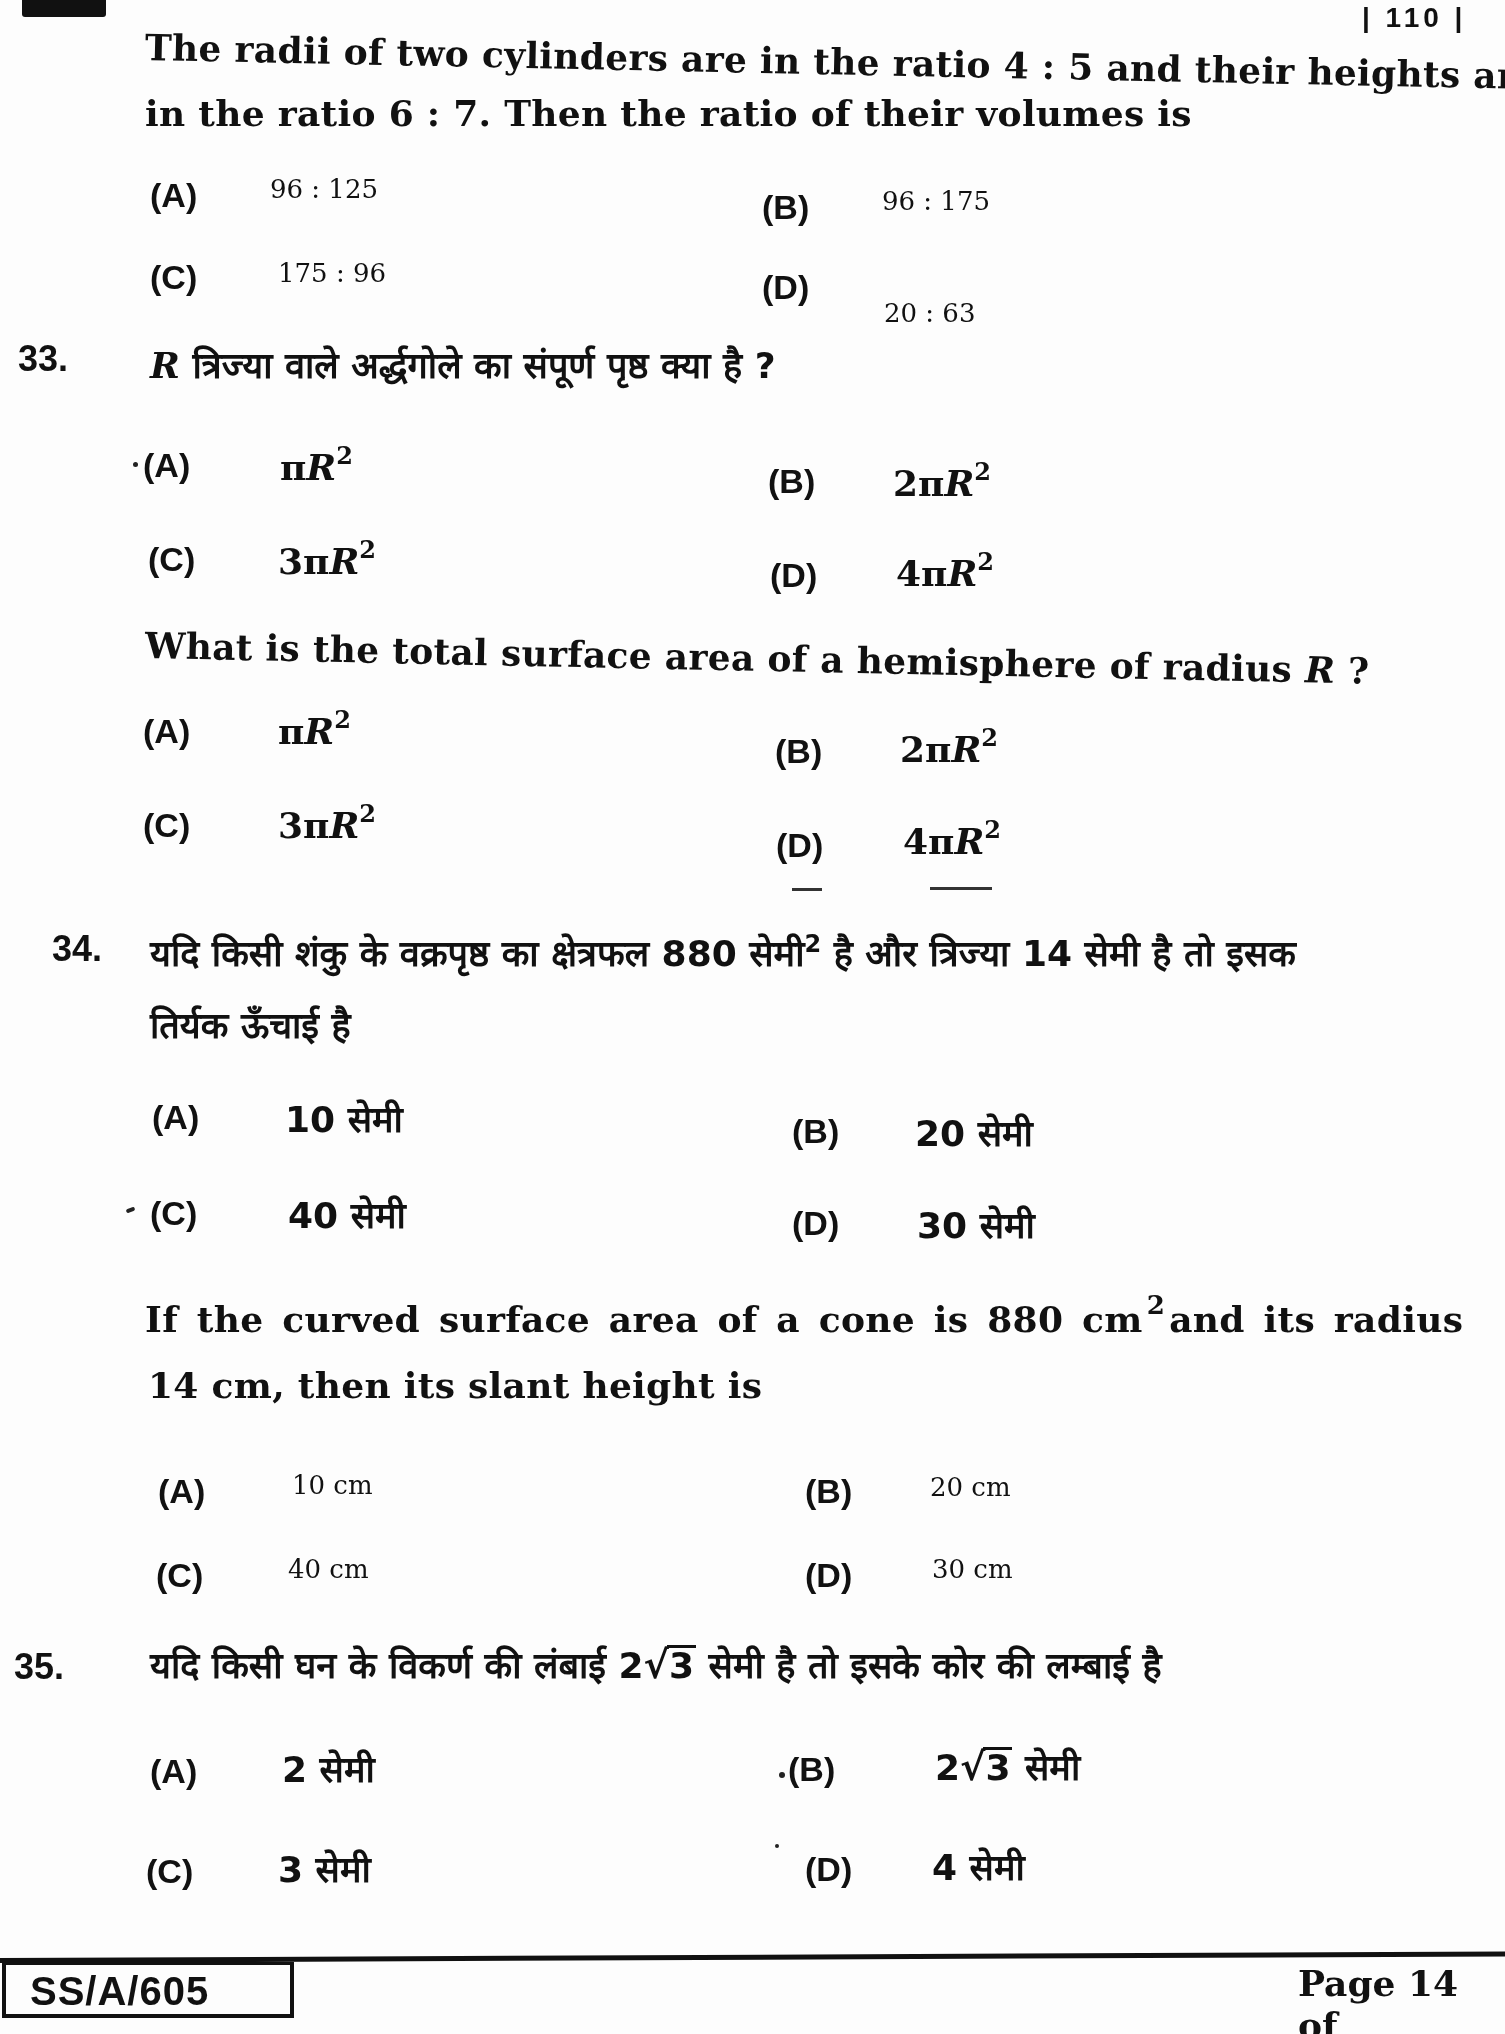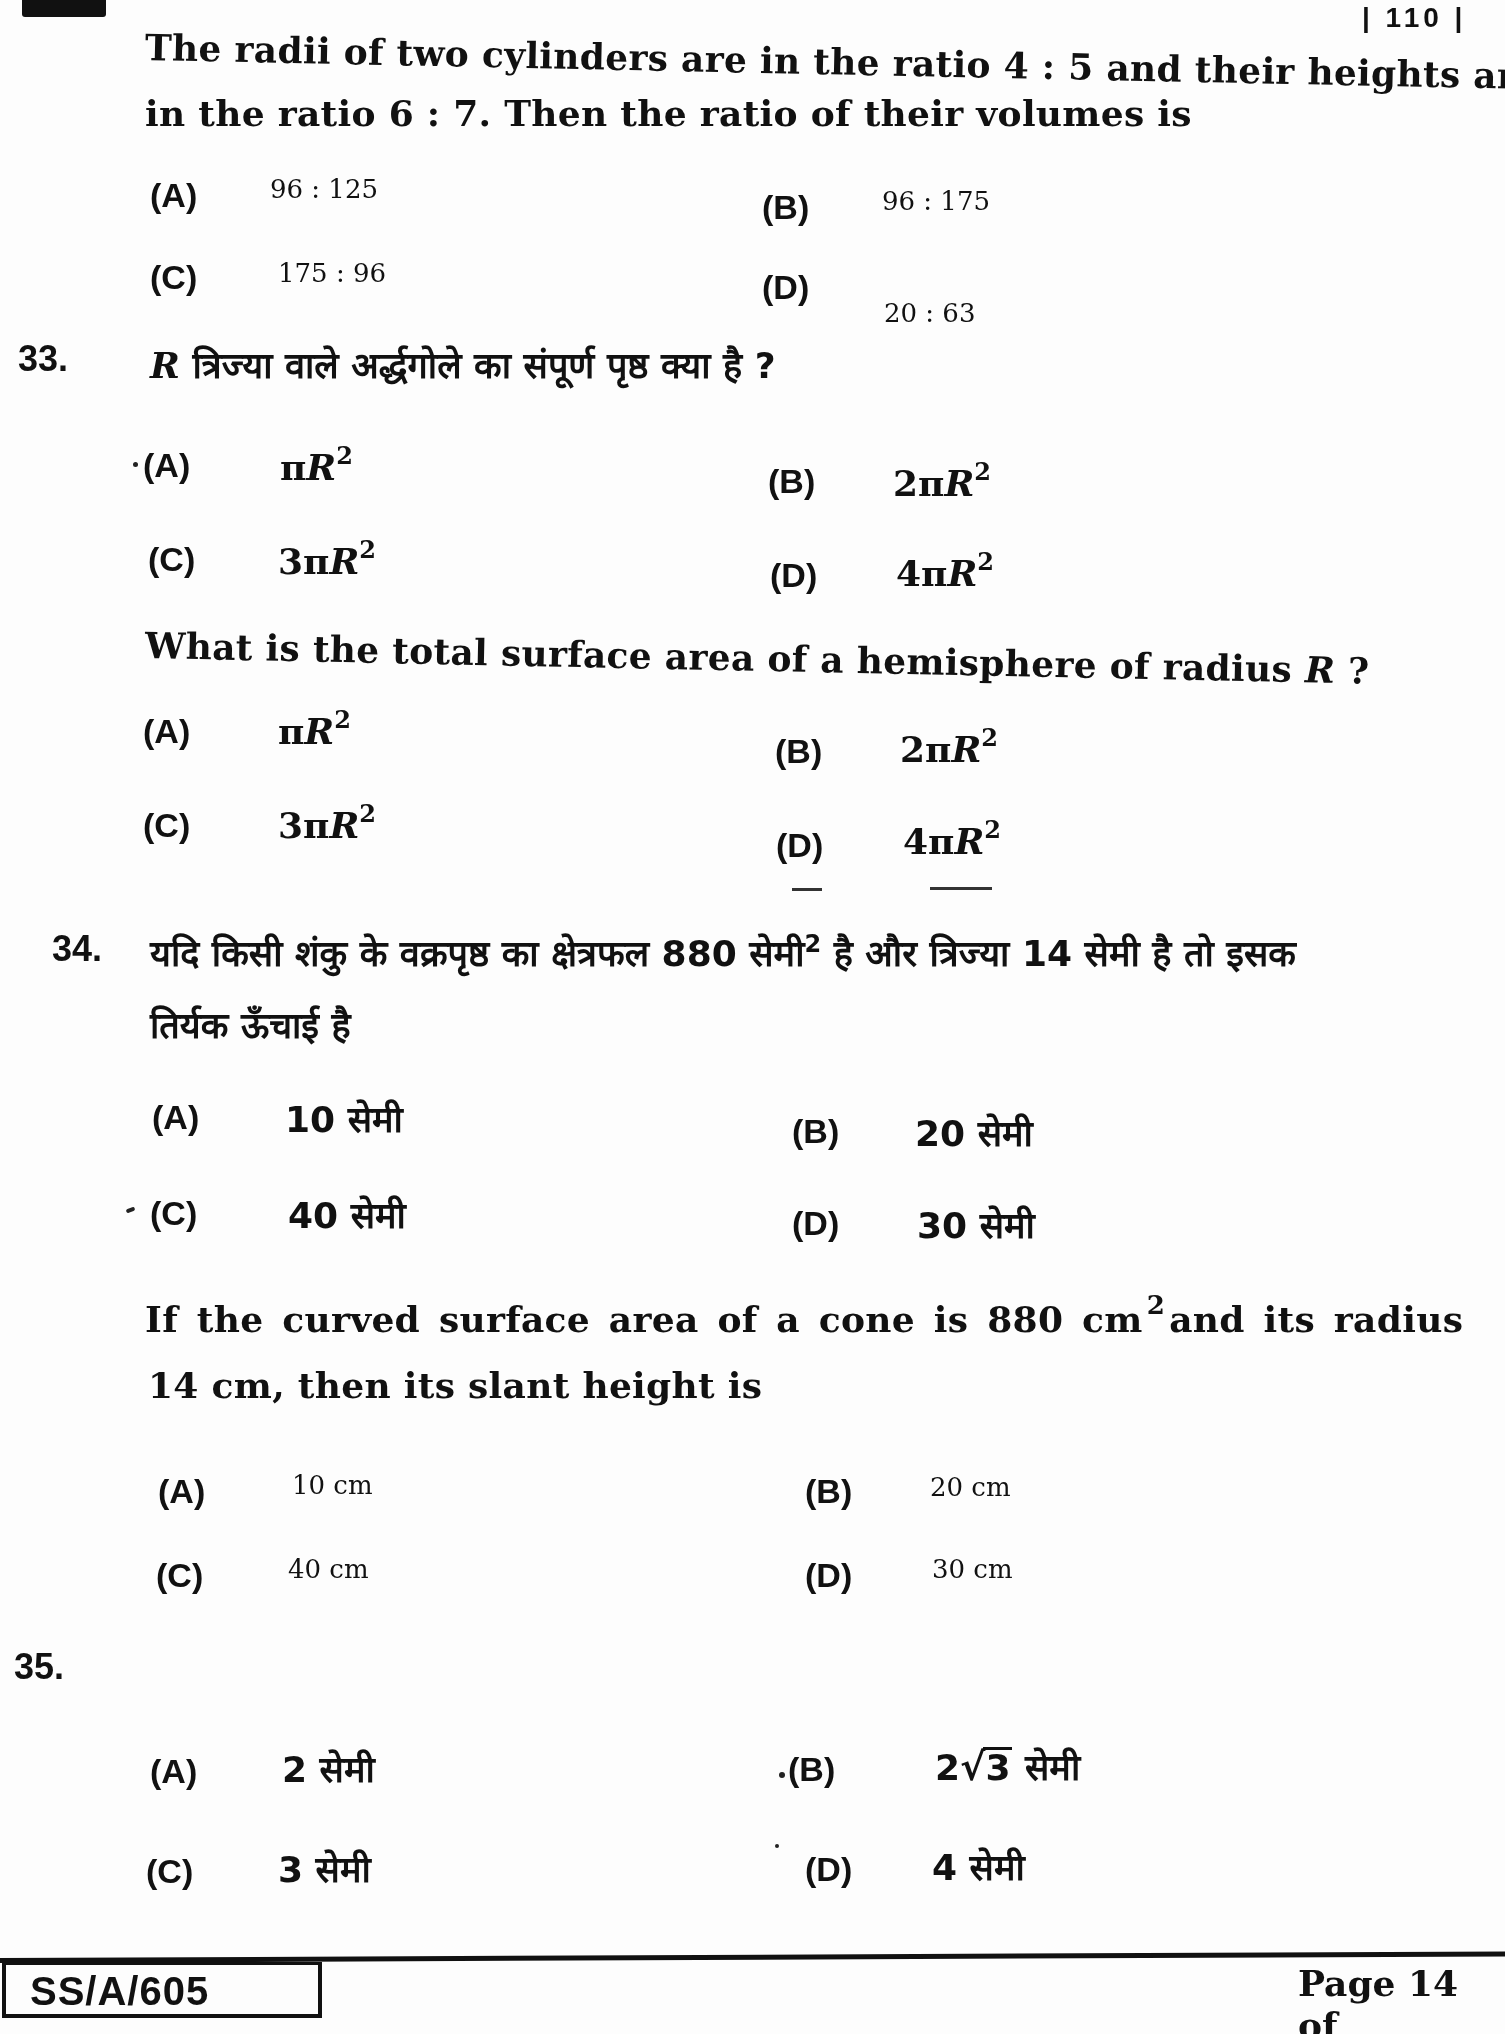--- a/index.html
+++ b/index.html
@@ -14,21 +14,21 @@
   .opt-val { font-family: "DejaVu Serif", "Liberation Serif", serif; font-weight: normal; font-size: 26px; }
   .opt-val-hi { font-family: "DejaVu Sans", "Liberation Sans", sans-serif; font-weight: bold; font-size: 36px; }
   .math { font-family: "DejaVu Serif", "Liberation Serif", serif; font-weight: bold; font-size: 36px; }
   .math i { font-style: italic; }
   .math sup { font-size: 24px; vertical-align: 16px; line-height: 0; }
   .sqrt { display: inline-block; border-top: 3px solid #111; padding: 0 2px; line-height: 1; margin-left: -2px; }
   .tilt1 { transform: rotate(1.2deg); transform-origin: left center; }
   .mark { position: absolute; background: #222; border-radius: 50%; }
   .top-block { position: absolute; left: 22px; top: 0; width: 84px; height: 17px; background: #111; border-radius: 0 0 3px 3px; }
   .footer-rule { position: absolute; left: 0; top: 1958px; width: 1505px; height: 5px; background: #111; transform: rotate(-0.25deg); transform-origin: left center; }
-  .code-box { position: absolute; left: 2px; top: 1962px; width: 320px; height: 56px; border: 4px solid #111; border-top-width: 3px; box-sizing: border-box; }
+  .code-box { position: absolute; left: 2px; top: 1962px; width: 292px; height: 56px; border: 4px solid #111; border-top-width: 3px; box-sizing: border-box; }
   .code-text { position: absolute; left: 24px; top: 4px; font-family: "Liberation Sans", "DejaVu Sans", sans-serif; font-weight: bold; font-size: 40px; letter-spacing: 1px; }
   .page-no { position: absolute; left: 1298px; top: 1962px; font-family: "DejaVu Serif", "Liberation Serif", serif; font-weight: bold; font-size: 36px; }
   .pgmark { position: absolute; left: 1362px; top: 2px; font-family: "Liberation Sans", sans-serif; font-weight: bold; font-size: 28px; letter-spacing: 4px; }
   .speck { position: absolute; background: #333; }
 </style>
 </head>
 <body>
 
 <div class="page">
 
@@ -146,20 +146,24 @@
   <div>
     <span class="abs opt-label" style="left:156px; top:1556px;">(C)</span>
     <span class="abs opt-val" style="left:288px; top:1554px;">40 cm</span>
   </div>
   <div>
     <span class="abs opt-label" style="left:805px; top:1556px;">(D)</span>
     <span class="abs opt-val" style="left:932px; top:1554px;">30 cm</span>
   </div>
 
   <span class="abs qnum" style="left:14px; top:1646px;">35.</span>
+  <div class="abs hi" style="left:150px; top:1640px;">
+    <span>यदि किसी घन के विकर्ण की लंबाई 2</span><span style="font-size:38px;">√</span><span class="sqrt">3</span>
+    <span>सेमी है तो इसके कोर की लम्बाई है</span>
+  </div>
 
   <div>
     <span class="abs opt-label" style="left:150px; top:1752px;">(A)</span>
     <span class="abs opt-val-hi" style="left:282px; top:1744px;">2 सेमी</span>
   </div>
   <span class="mark" style="left:779px; top:1772px; width:6px; height:6px;"></span>
   <div>
     <span class="abs opt-label" style="left:788px; top:1750px;">(B)</span>
     <span class="abs opt-val-hi" style="left:935px; top:1742px;"><span>2</span><span style="font-size:38px;">√</span><span class="sqrt">3</span> <span>सेमी</span></span>
   </div>

